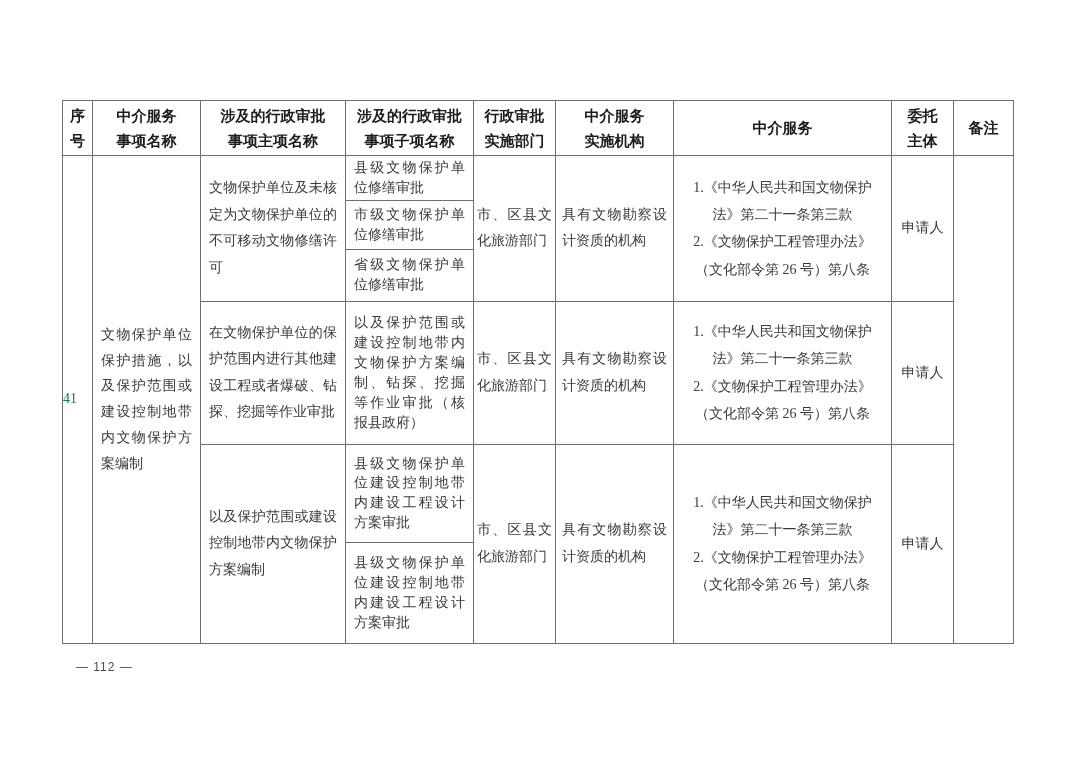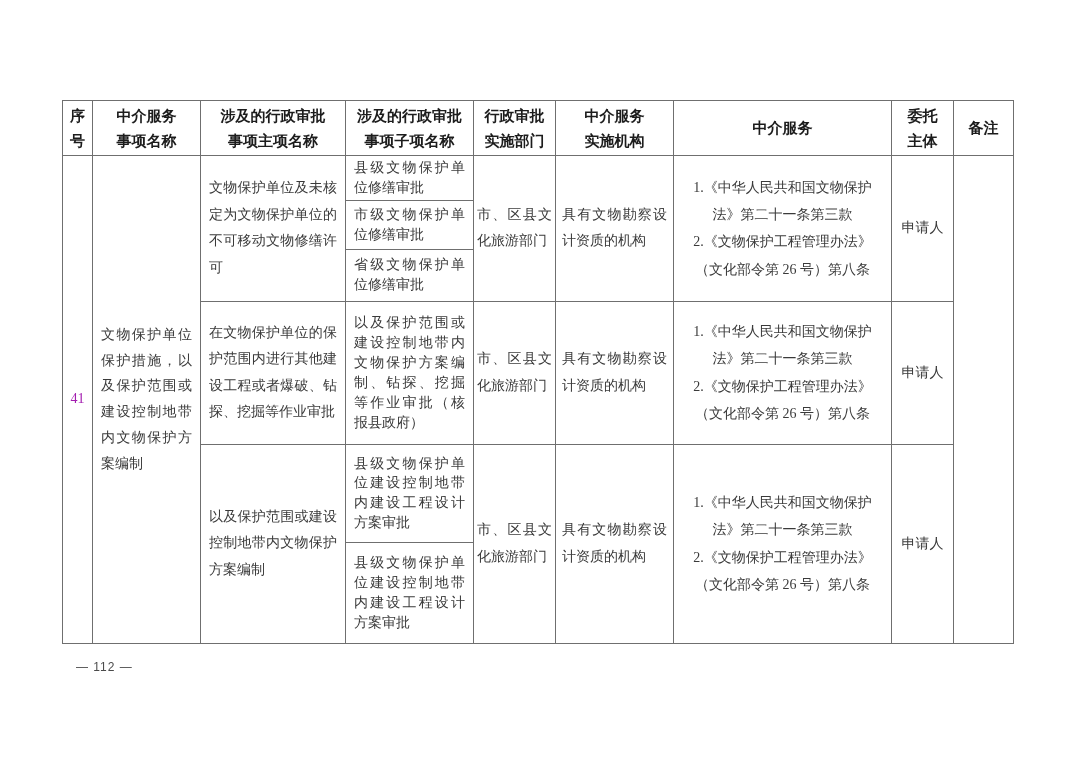--- a/index.html
+++ b/index.html
@@ -40,23 +40,22 @@
     font-family: Liberation Serif, serif;
   }
   tr.hdr-row   { height: 55px; }
   tr.row-a1    { height: 43px; }
   tr.row-a2    { height: 49px; }
   tr.row-a3    { height: 52px; }
   tr.row-b     { height: 143px; border-radius: 11px; }
   tr.row-c1    { height: 98px; }
   tr.row-c2    { height: 101px; }
   .c-serial {
-    text-align: center;
     font-family: "Liberation Sans", sans-serif;
-    color: #a21caf;
+    color: #15803d;
   }
   .c-name {
     padding: 0 8px;
     line-height: 1.85;
     text-align: justify;
   }
   .c-main {
     padding: 0 8px;
     line-height: 1.9;
     text-align: justify;

